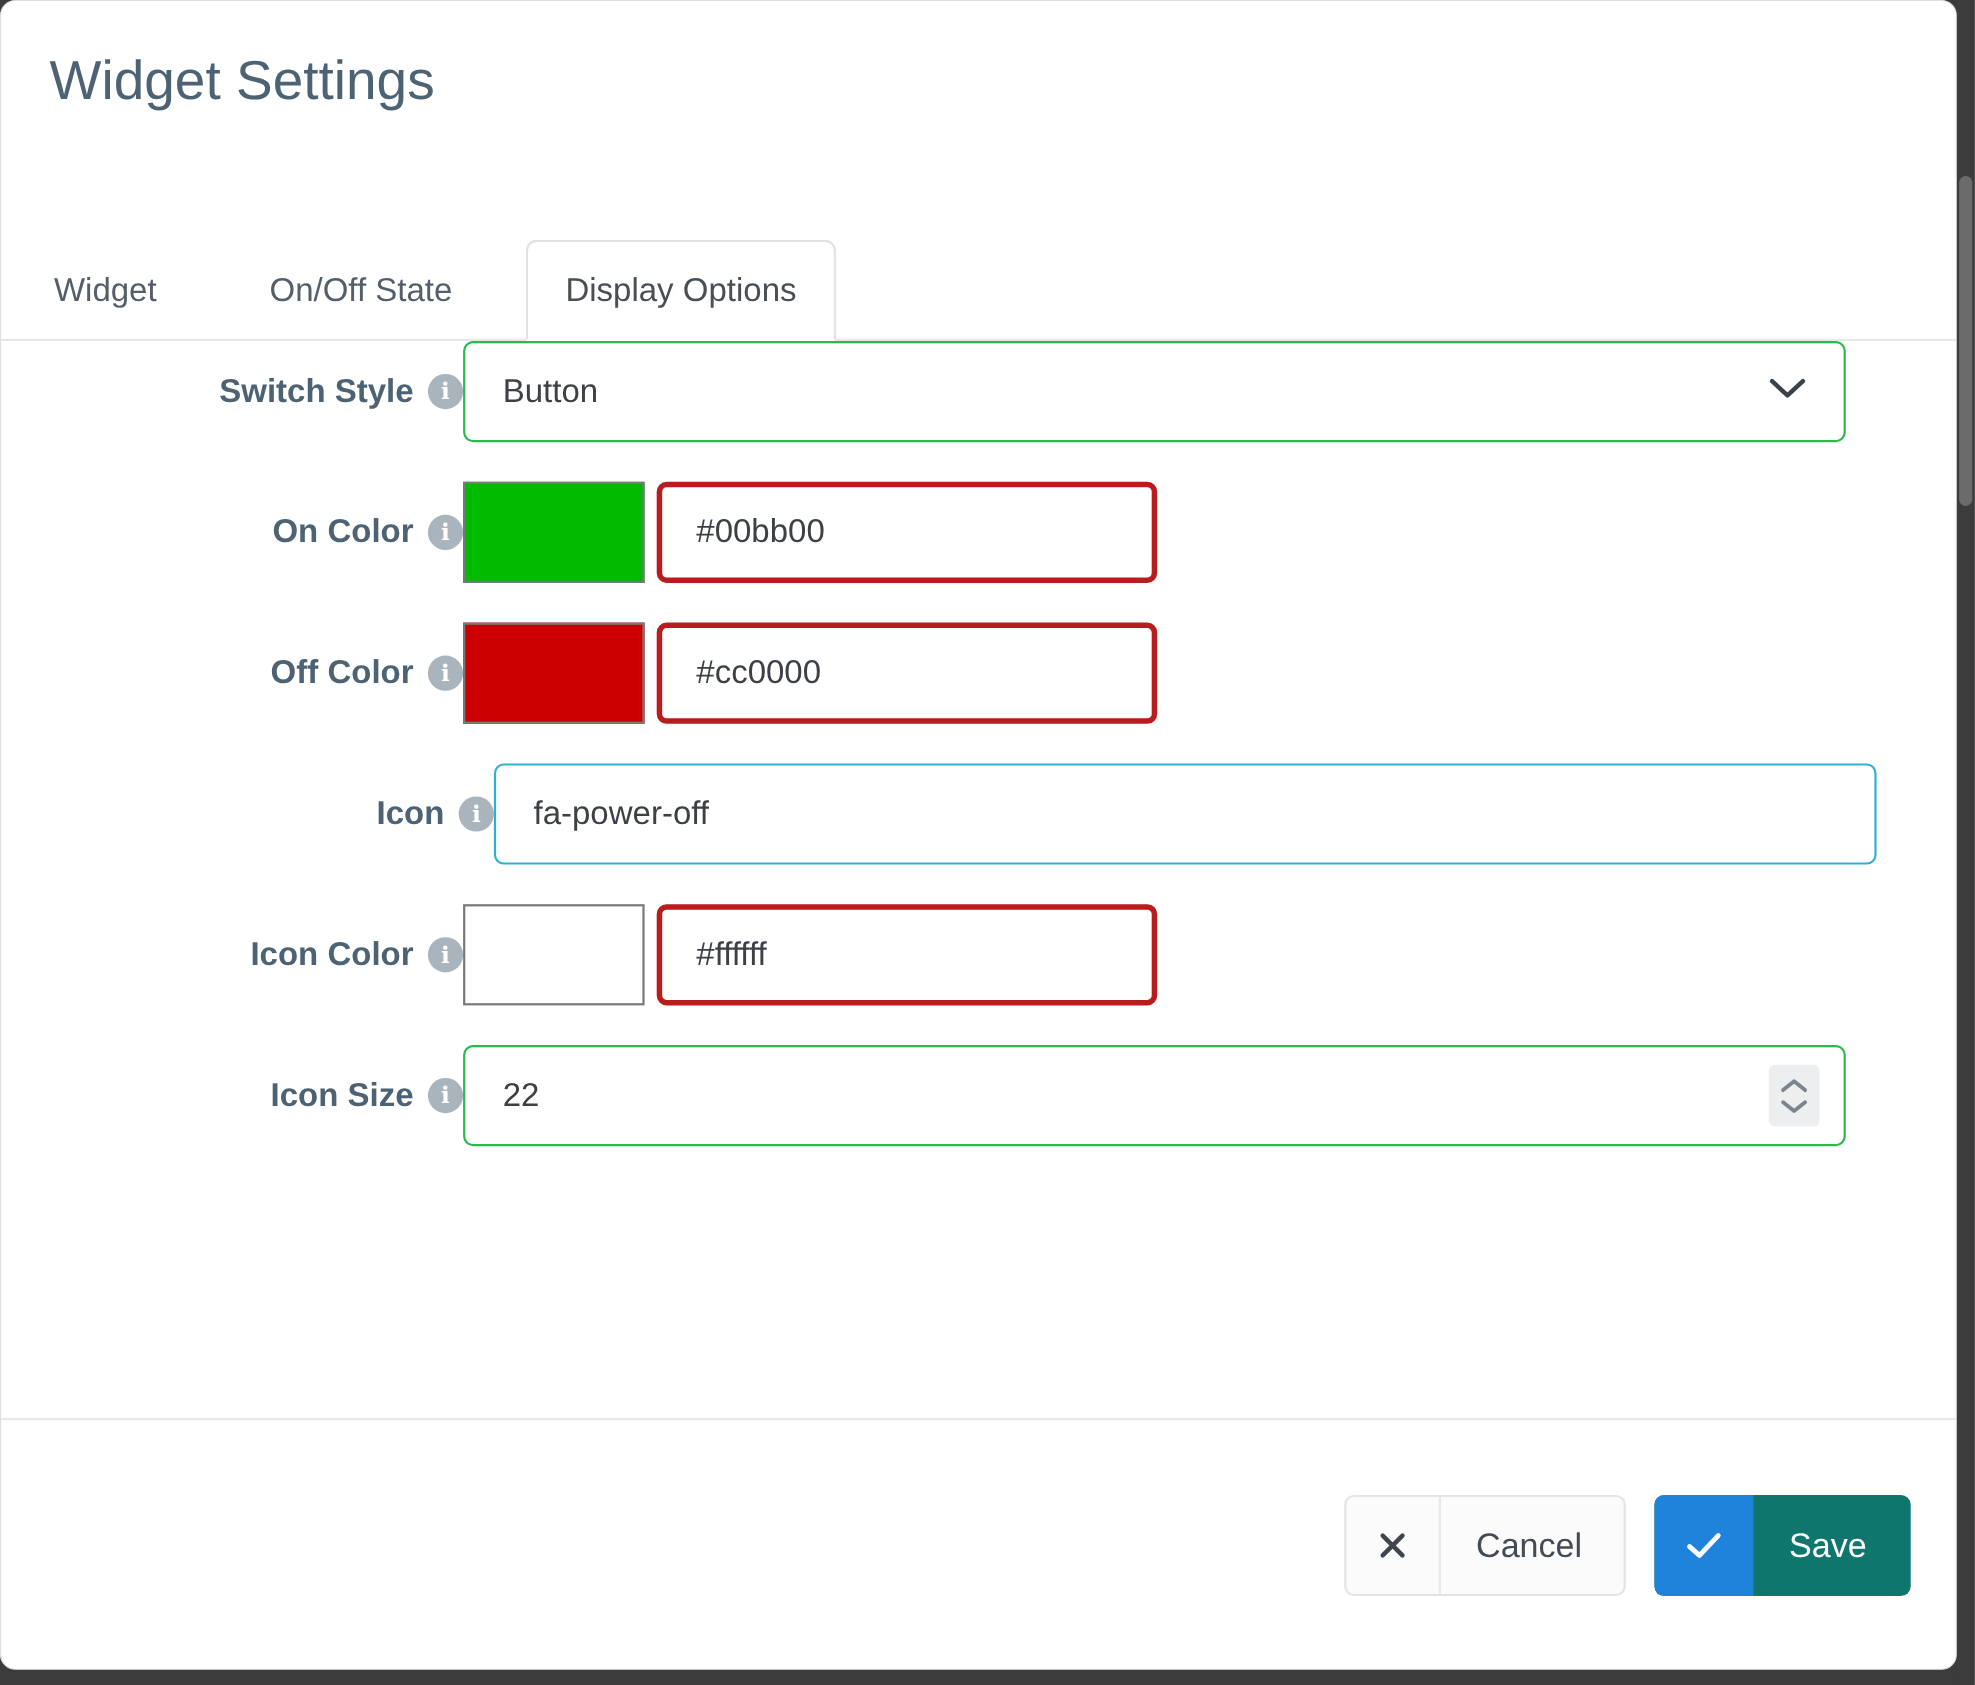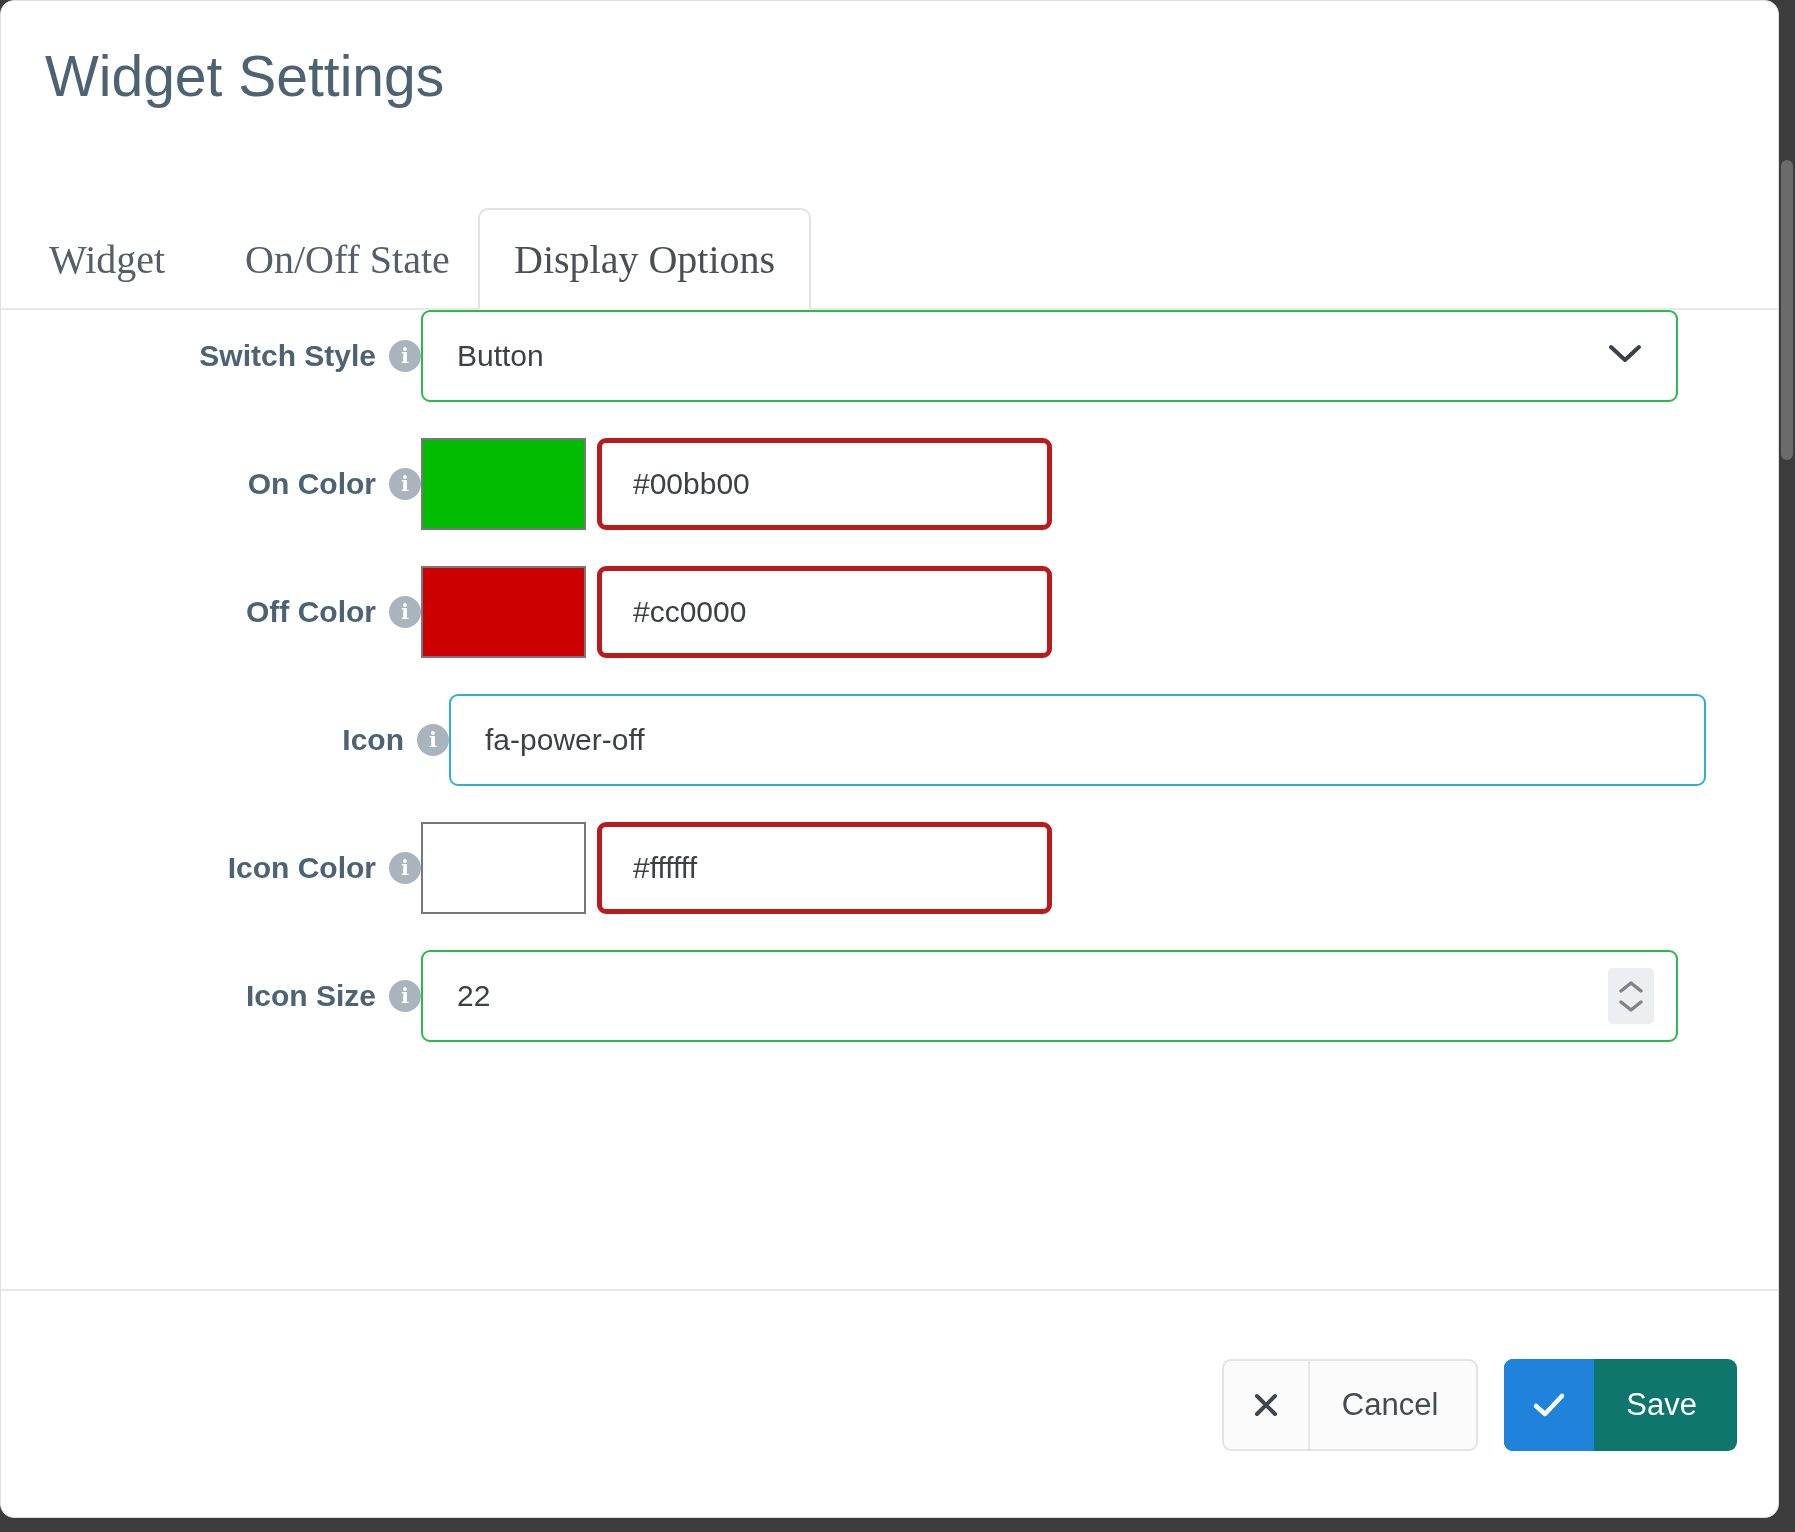--- a/index.html
+++ b/index.html
@@ -34,21 +34,21 @@
     right: 2px; top: 160px;
     width: 12px; height: 300px;
     background: #6b6b6b;
     border-radius: 6px;
   }
 
   
   .dlg-title {
     position: absolute;
     left: 44px; top: 47px;
-    font-size: 57px;
+    font-size: 50px;
     font-weight: 400;
     color: #4d6374;
     letter-spacing: 0px;
     line-height: 1;
     white-space: nowrap;
   }
 
   
   .tabs {
     position: absolute;
@@ -57,30 +57,29 @@
   }
   .tabs-underline {
     position: absolute;
     left: 0; bottom: 0;
     width: 1779px; height: 2px;
     background: #e8e8e8;
   }
   .tab {
     position: absolute;
     bottom: 2px;
-    font-size: 40px;
+    font-size: 30px;
     color: #555f69;
     background: transparent;
     padding: 26px 34px 26px 34px;
     line-height: 1;
     white-space: nowrap;
     cursor: pointer;
     border: 2px solid transparent;
     border-radius: 10px 10px 0 0;
-    font-family: Liberation Serif, serif;
   }
   .tab.active {
     background: #ffffff;
     border: 2px solid #e2e2e2;
     border-bottom: 2px solid #ffffff;
     color: #4a4f55;
     bottom: 0px;
     padding-top: 30px;
     padding-bottom: 28px;
     margin-top: 17px;

